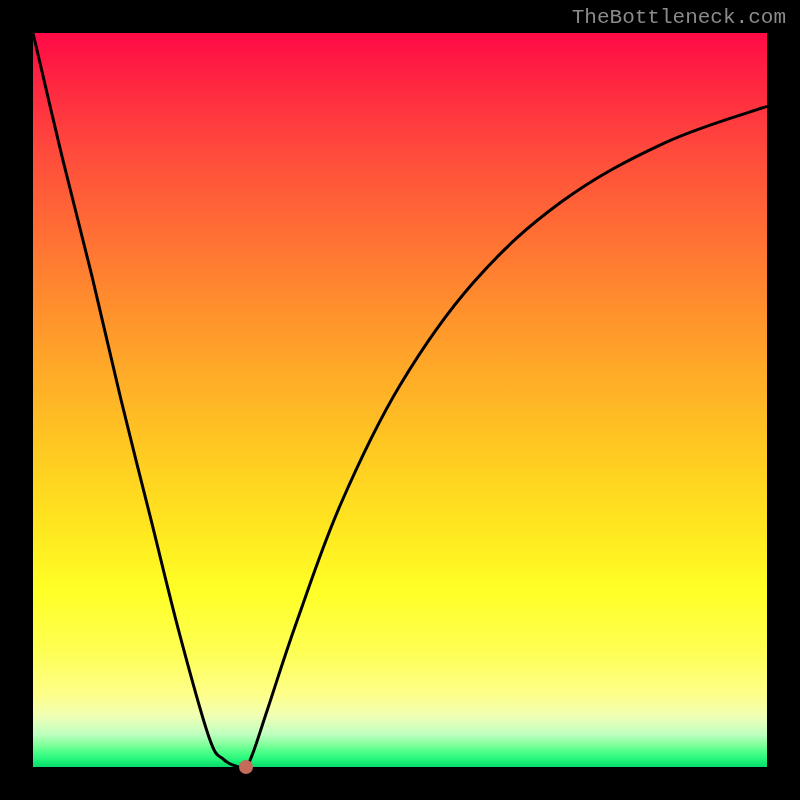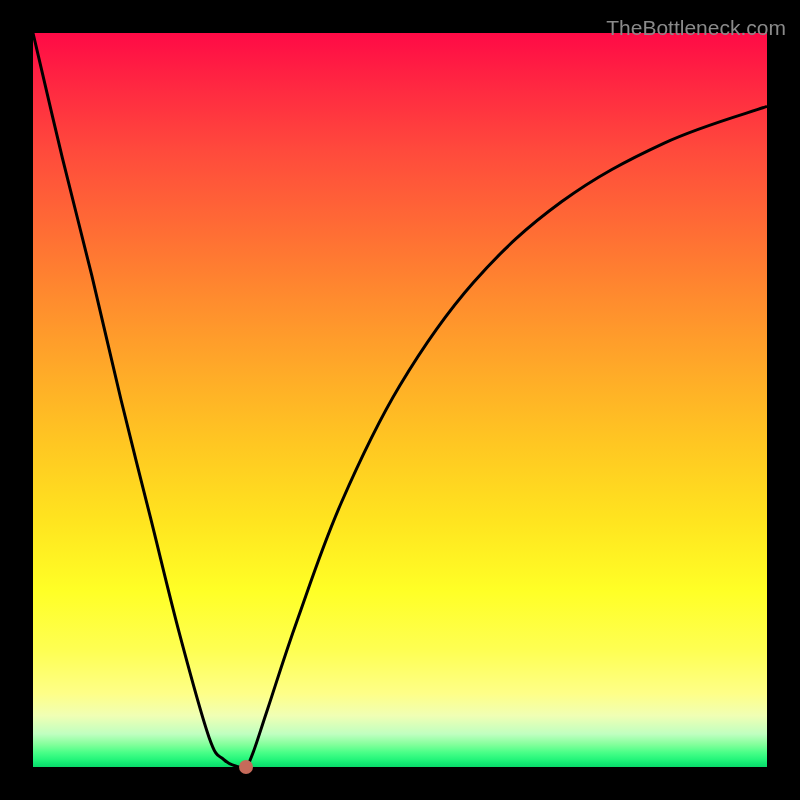--- a/index.html
+++ b/index.html
@@ -37,23 +37,23 @@
       #c0ffc0 95.5%,
       #80ff9a 97%,
       #4aff88 98%,
       #23f57a 99%,
       #12e872 99.5%,
       #0adb6a 100%
     );
   }
   .watermark {
     position: absolute;
-    top: 16px;
+    top: 6px;
     right: 14px;
-    font-family: Liberation Sans, sans-serif;
+    font-family: Liberation Mono, monospace;
     font-size: 21px;
     color: #8a8a8a;
     letter-spacing: 0;
     font-weight: 400;
   }
   svg.curve {
     position: absolute;
     left: 0;
     top: 0;
     width: 734px;

